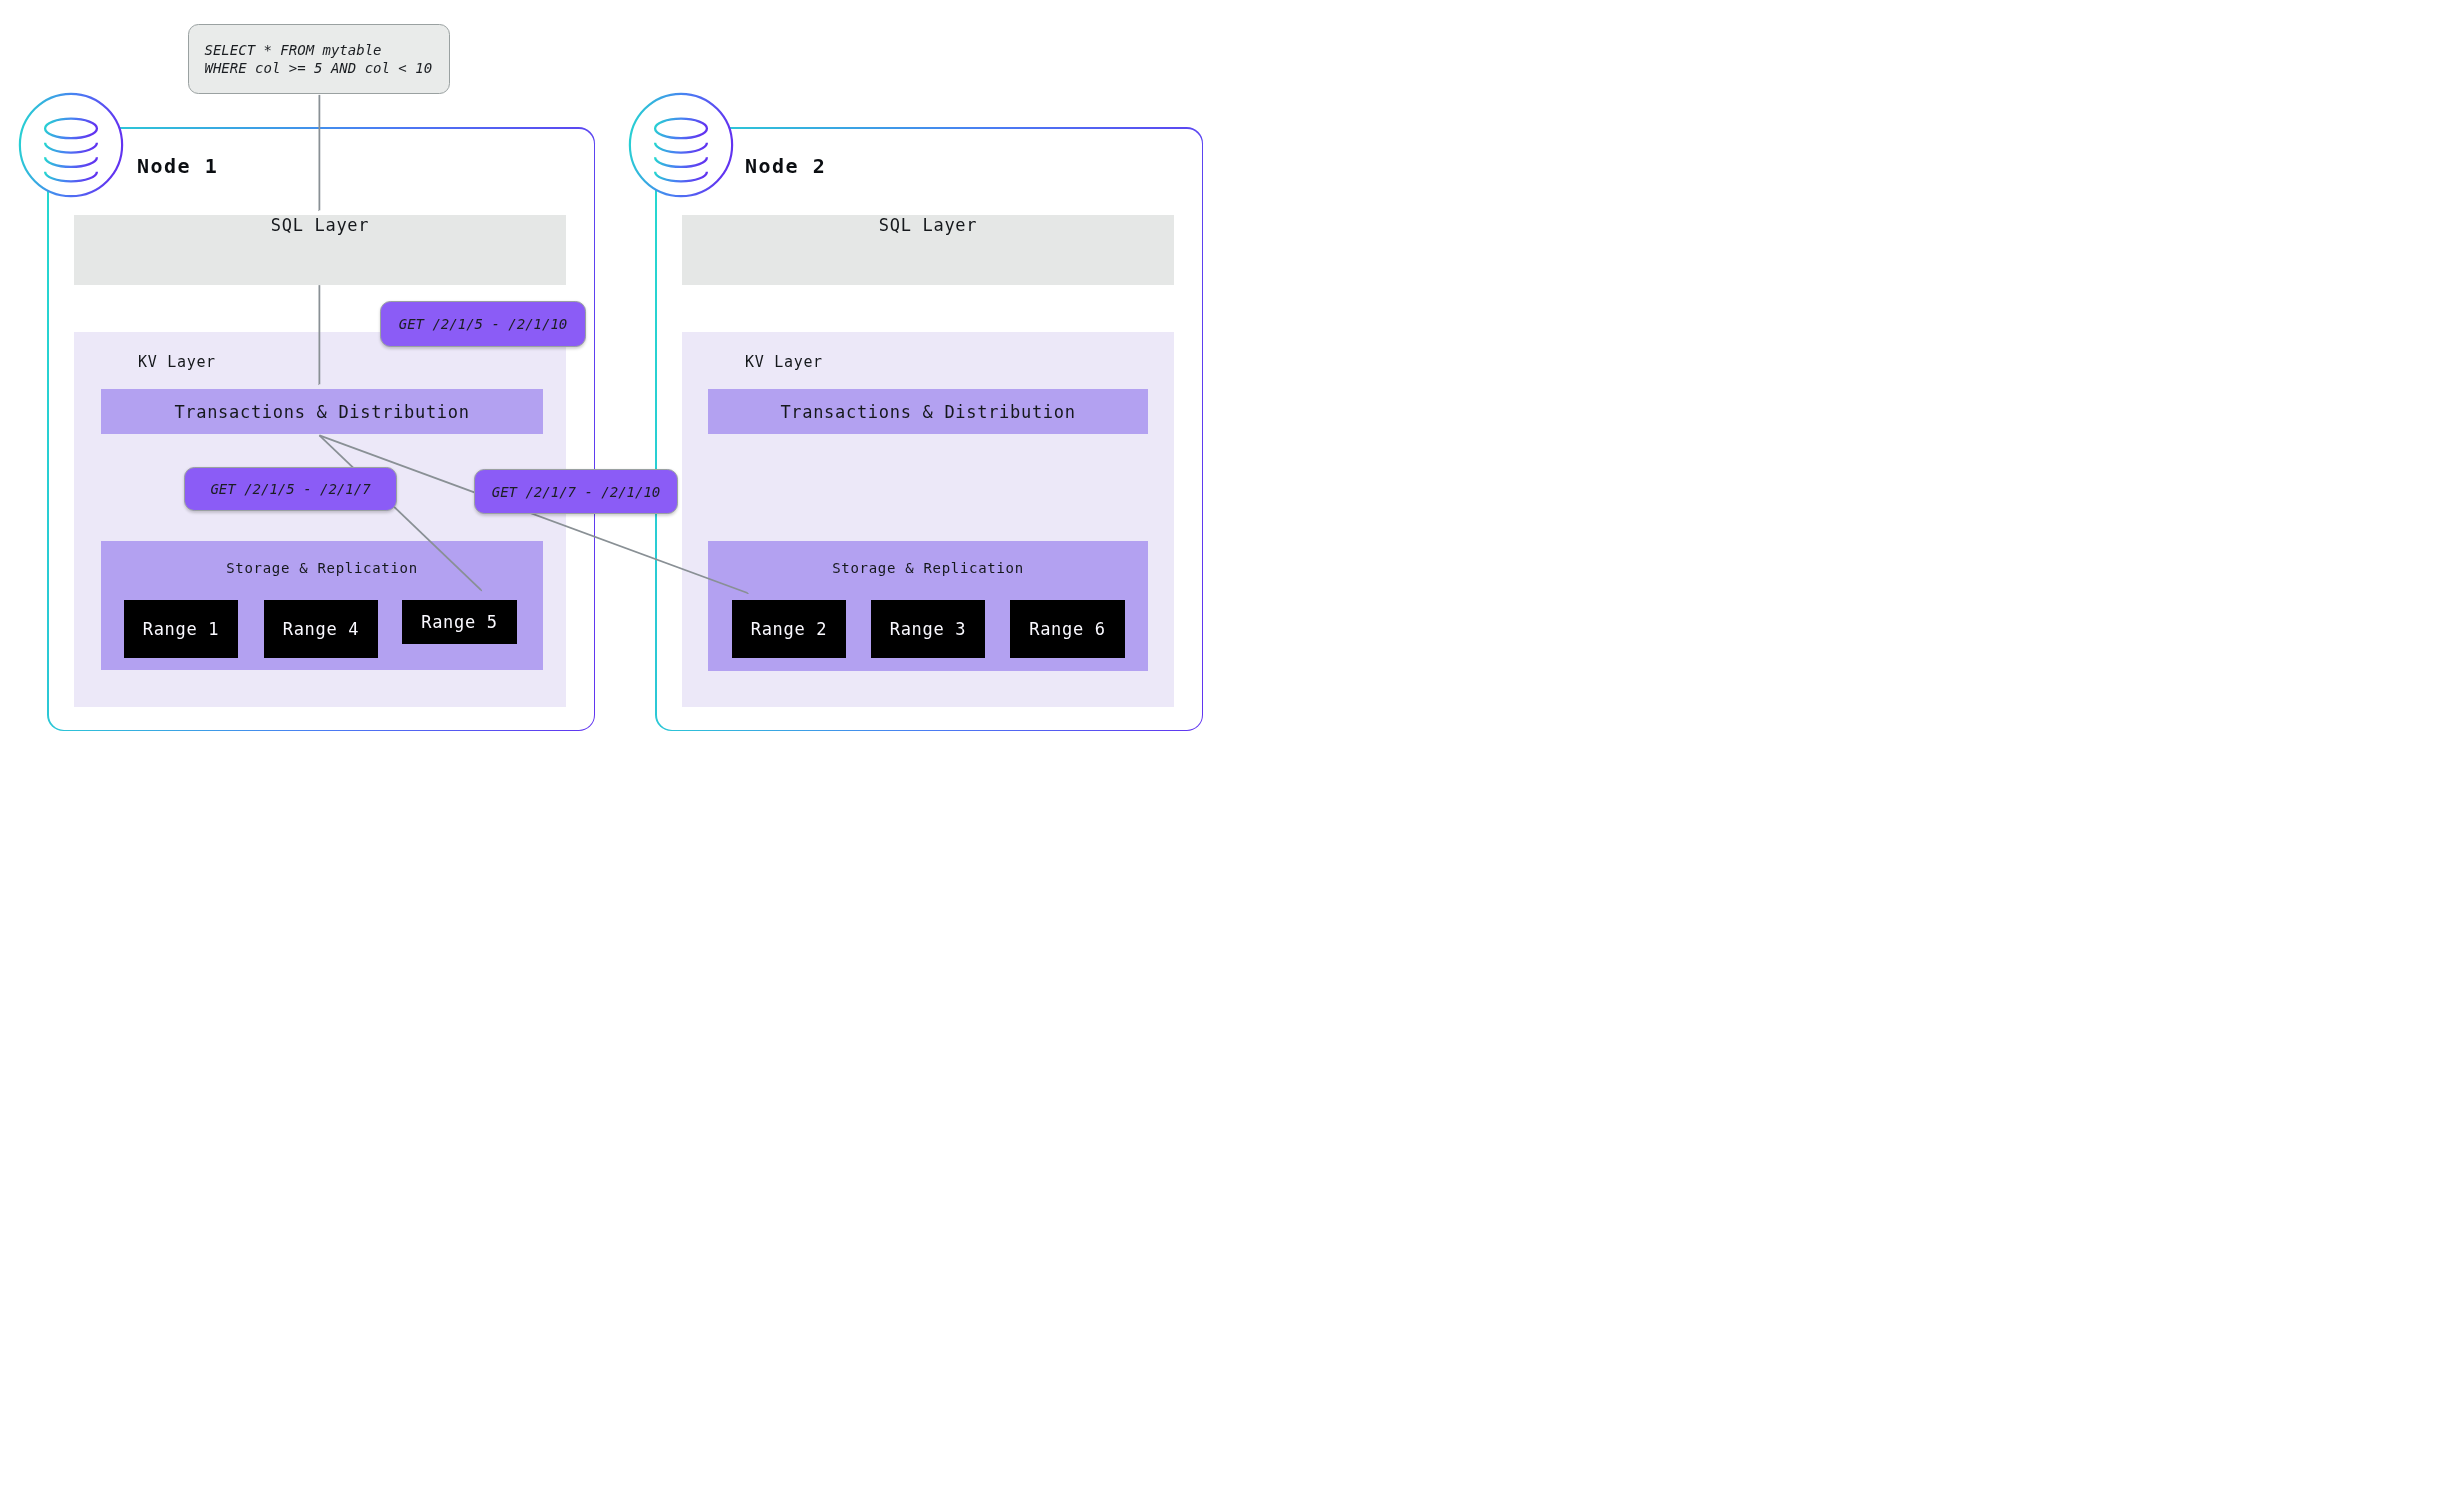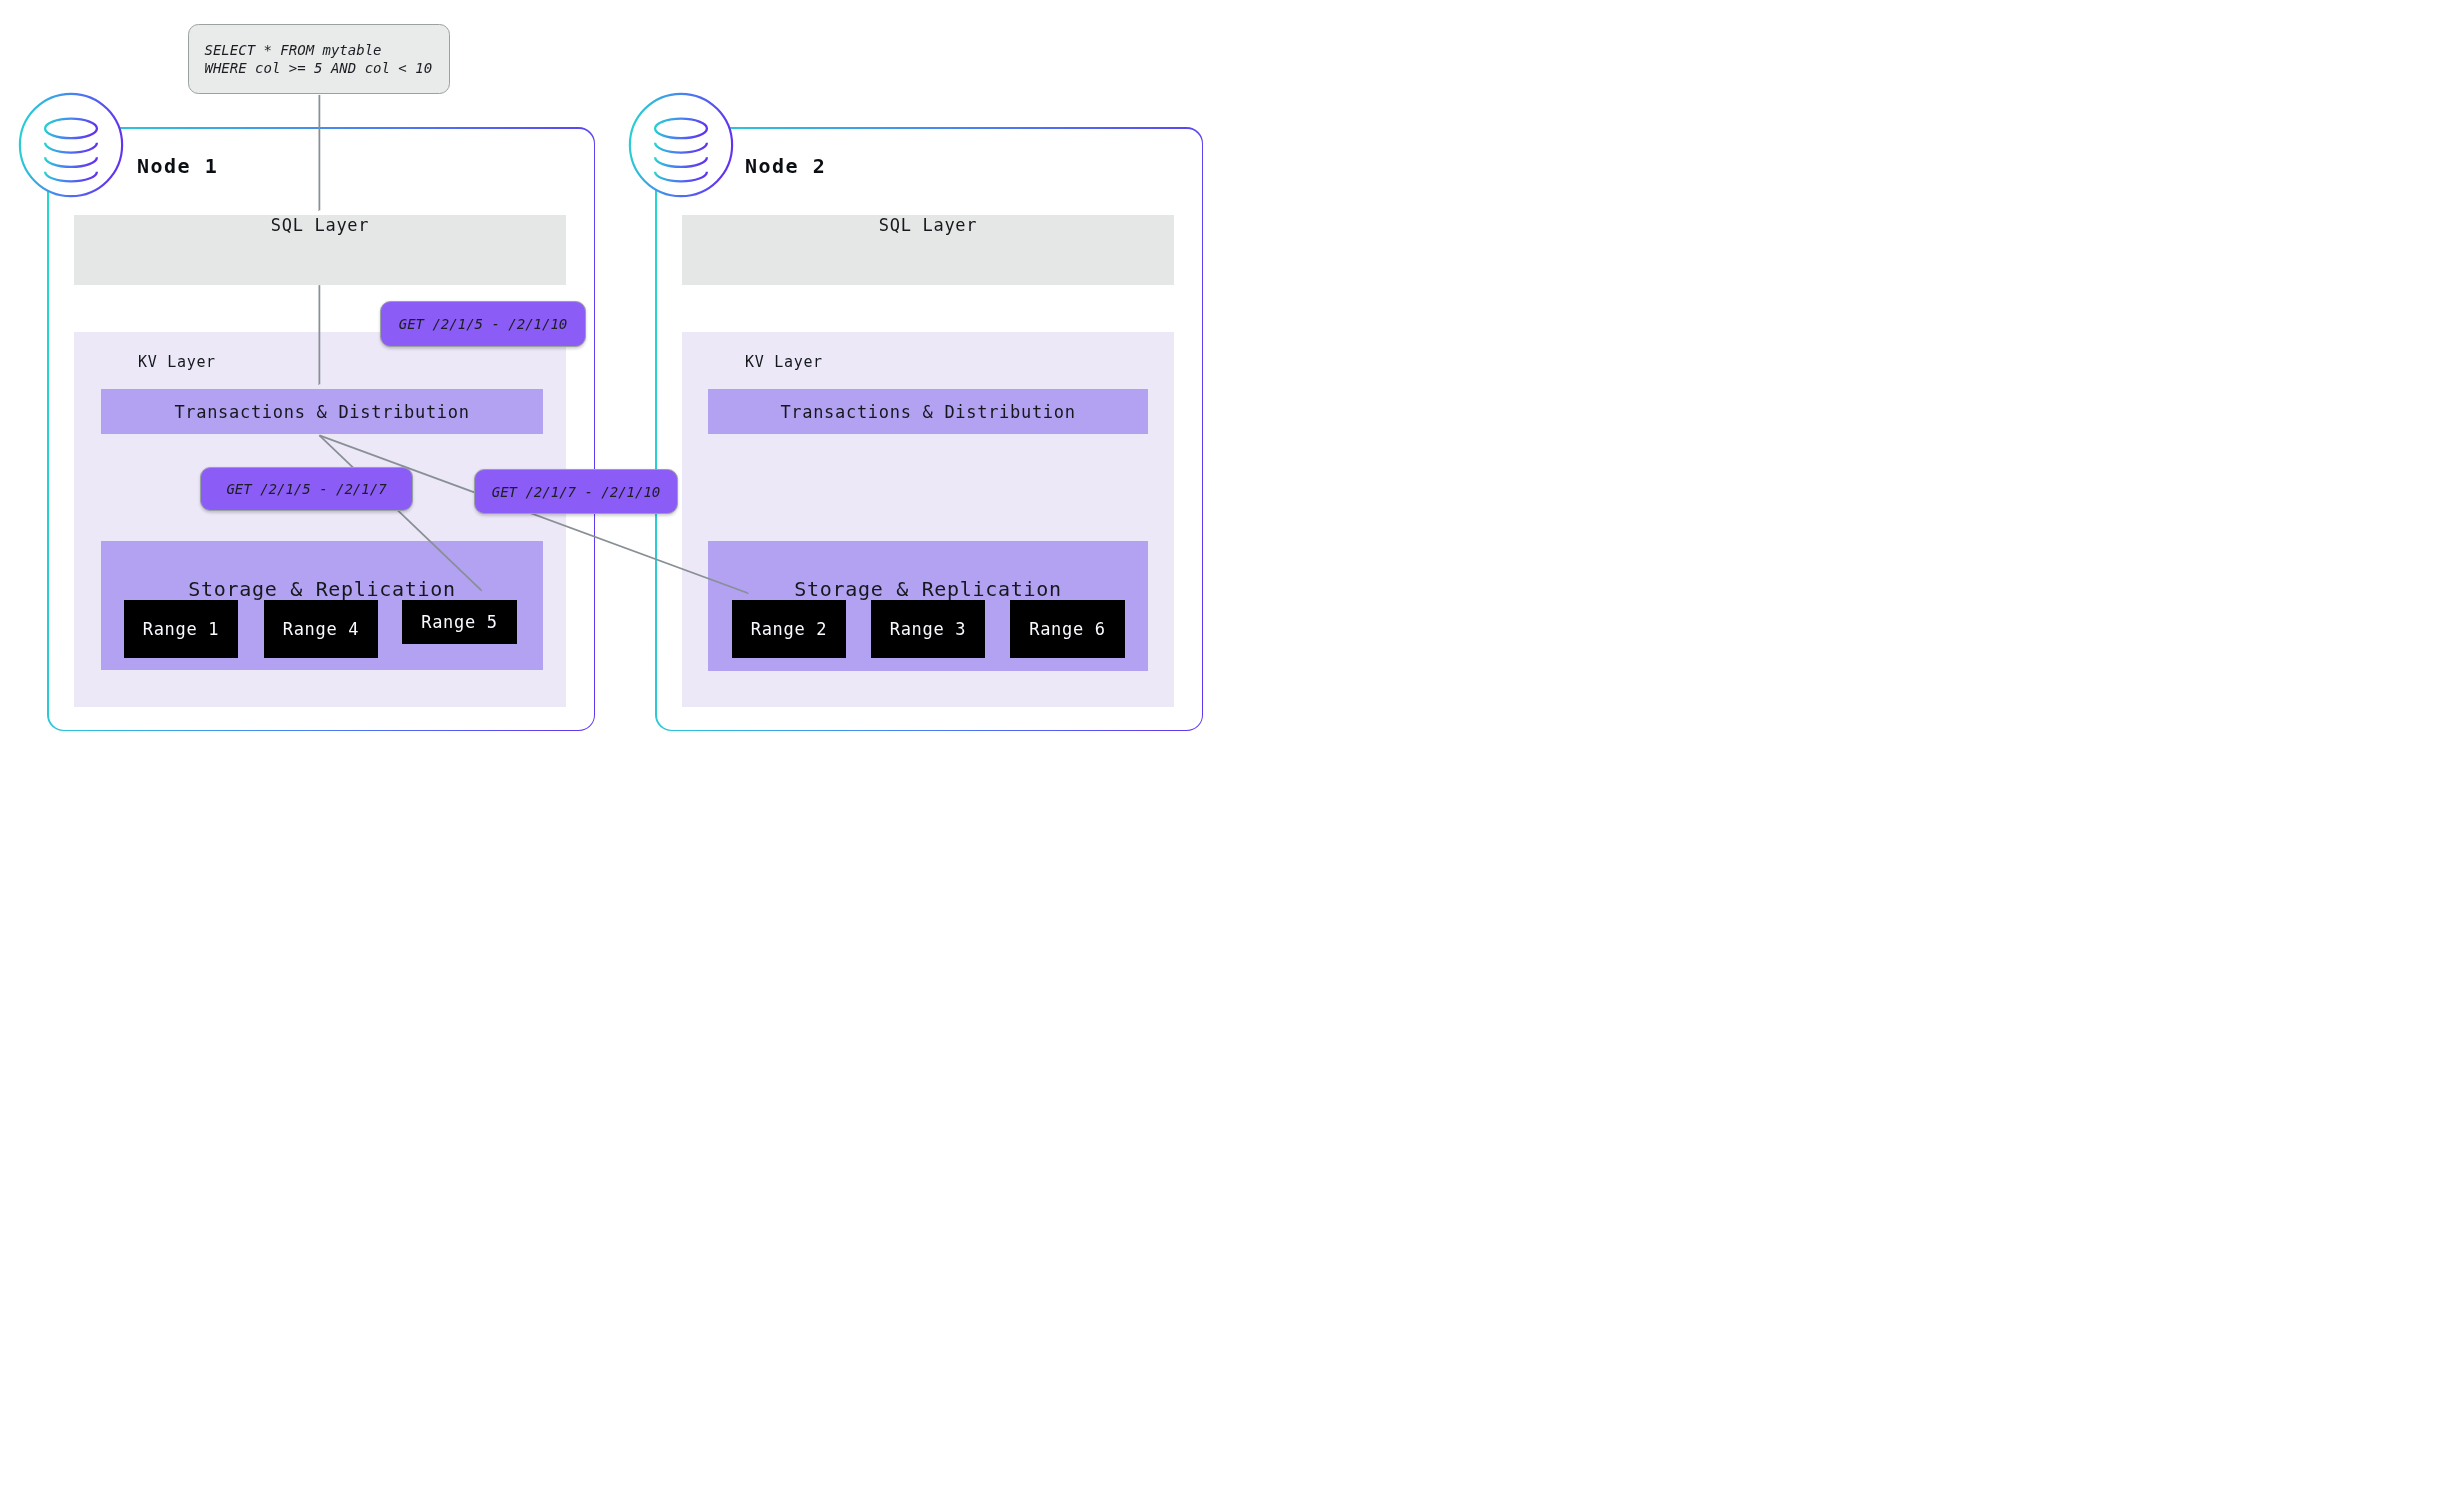--- a/index.html
+++ b/index.html
@@ -13,21 +13,21 @@
 
   .node-title{position:absolute;font-weight:bold;font-size:20px;letter-spacing:1.5px;color:#0b0e12;z-index:2;}
 
   .bar-gray{position:absolute;background:#e5e7e6;display:flex;align-items:flex-start;justify-content:center;
     font-size:17px;letter-spacing:0.7px;z-index:2;}
   .kv-area{position:absolute;background:#ece8f8;z-index:2;}
   .kv-label{position:absolute;font-size:15px;letter-spacing:0.7px;z-index:3;}
   .bar-purple{position:absolute;background:#b3a1f1;display:flex;align-items:center;justify-content:center;
     font-size:17px;letter-spacing:0.7px;z-index:3;}
   .sr-box{position:absolute;background:#b3a1f1;z-index:3;}
-  .sr-title{margin-top:36px;text-align:center;font-size:20px;letter-spacing:0.7px;}
+  .sr-title{margin-top:19px;text-align:center;font-size:14px;letter-spacing:0.7px;}
   .range-chip{position:absolute;background:#000000;display:flex;align-items:center;justify-content:center;
     font-size:17px;letter-spacing:0.7px;color:#faf9ff;z-index:4;}
 
   .pill{position:absolute;background:#8b5cf6;border:1.5px solid #9aa1a1;border-radius:10.4px;
     display:flex;align-items:center;justify-content:center;font-style:italic;font-size:14px;
     color:#1b1e22;box-shadow:0 1.5px 3px rgba(0,0,0,0.18);z-index:10;white-space:pre;}
   .query-box{position:absolute;background:#e9ebea;border:1.5px solid #9aa1a1;border-radius:10.4px;
     font-style:italic;font-size:14px;line-height:18px;color:#1b1e22;z-index:10;
     display:flex;flex-direction:column;justify-content:center;padding-left:15.5px;white-space:pre;}
 
@@ -136,21 +136,21 @@
       <path d="M431.5,128 L431.5,284" marker-end="url(#chev)"></path>
       <path d="M431.5,385 L431.5,519" marker-end="url(#chev)"></path>
       <path d="M431.5,588 L650,797" marker-end="url(#chev)"></path>
       <path d="M431.5,588 L1010,801" marker-end="url(#chev)"></path>
     </g>
   </svg>
 
   <div class="pill" style="left:380px;top:301px;width:204px;height:44px;">
     <span>GET /2/1/5 - /2/1/10</span>
   </div>
-  <div class="pill" style="left:184px;top:467px;width:211px;height:42px;margin-left:16px;">
+  <div class="pill" style="left:184px;top:467px;width:211px;height:42px;">
     <span>GET /2/1/5 - /2/1/7</span>
   </div>
   <div class="pill" style="left:474px;top:469px;width:202px;height:43px;">
     <span>GET /2/1/7 - /2/1/10</span>
   </div>
 
   <div class="query-box" style="left:188px;top:24px;width:244px;height:68px;">
     <span>SELECT * FROM mytable</span>
     <span>WHERE col &gt;= 5 AND col &lt; 10</span>
   </div>

